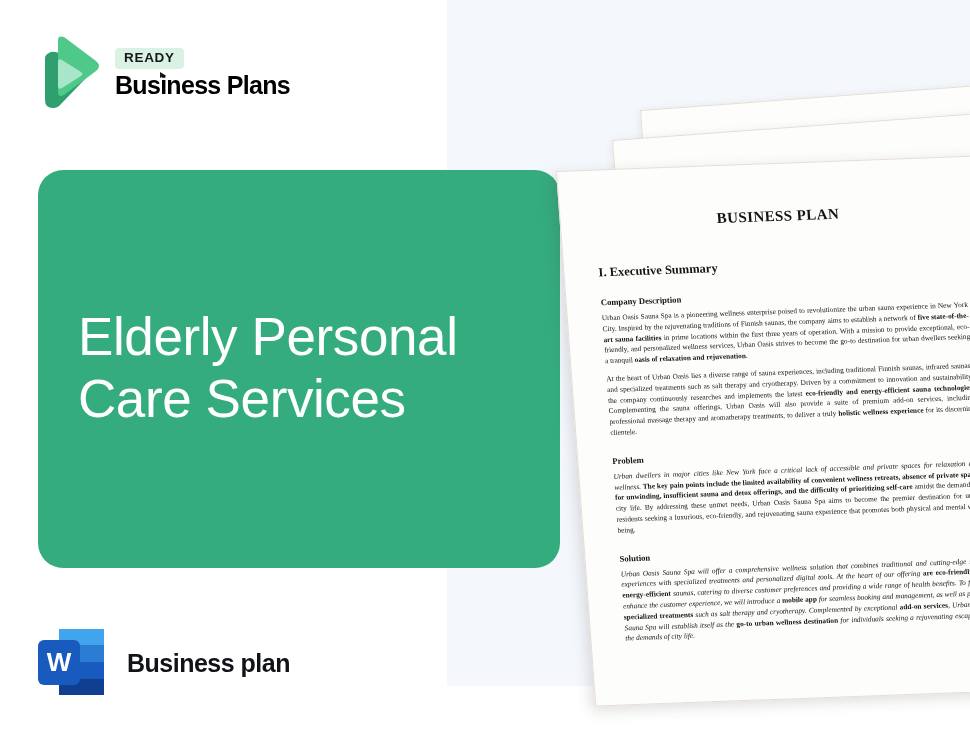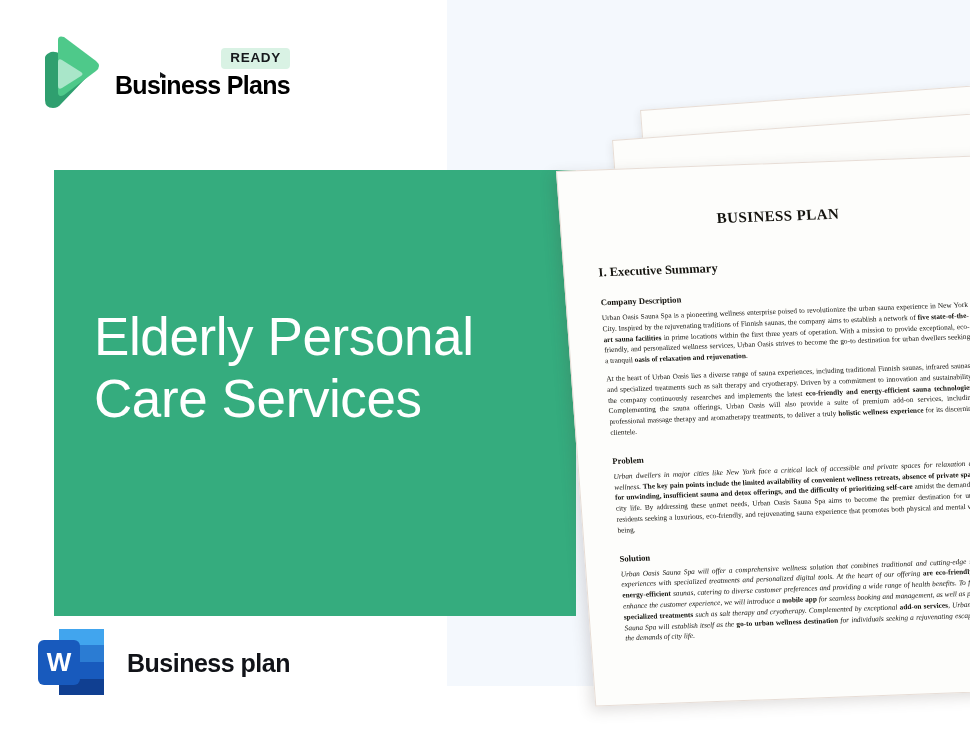--- a/index.html
+++ b/index.html
@@ -47,21 +47,21 @@
   .brand-mark {
     position: relative;
     width: 62px;
     height: 76px;
     flex: 0 0 auto;
   }
   .brand-mark svg { display: block; }
   .brand-text {
     display: flex;
     flex-direction: column;
-    align-items: flex-end;
+    align-items: flex-start;
     gap: 2px;
     padding-top: 4px;
   }
   .ready-badge {
     background: #d9f2e4;
     color: #16181c;
     font-size: 13.5px;
     font-weight: bold;
     letter-spacing: 0.7px;
     padding: 3px 9px 4px 9px;
@@ -84,25 +84,26 @@
     width: 0;
     height: 0;
     border-left: 5px solid #15171b;
     border-top: 3px solid transparent;
     border-bottom: 3px solid transparent;
   }
 
   
   .green-card {
     position: absolute;
-    left: 54px;
+    left: 38px;
     top: 170px;
     width: 522px;
-    height: 446px;
+    height: 398px;
     background: #35ac7e;
+    border-radius: 25px;
   }
   .green-title {
     position: absolute;
     left: 40px;
     top: 136px;
     width: 470px;
     color: #ffffff;
     font-size: 53px;
     font-weight: normal;
     line-height: 1.17;

